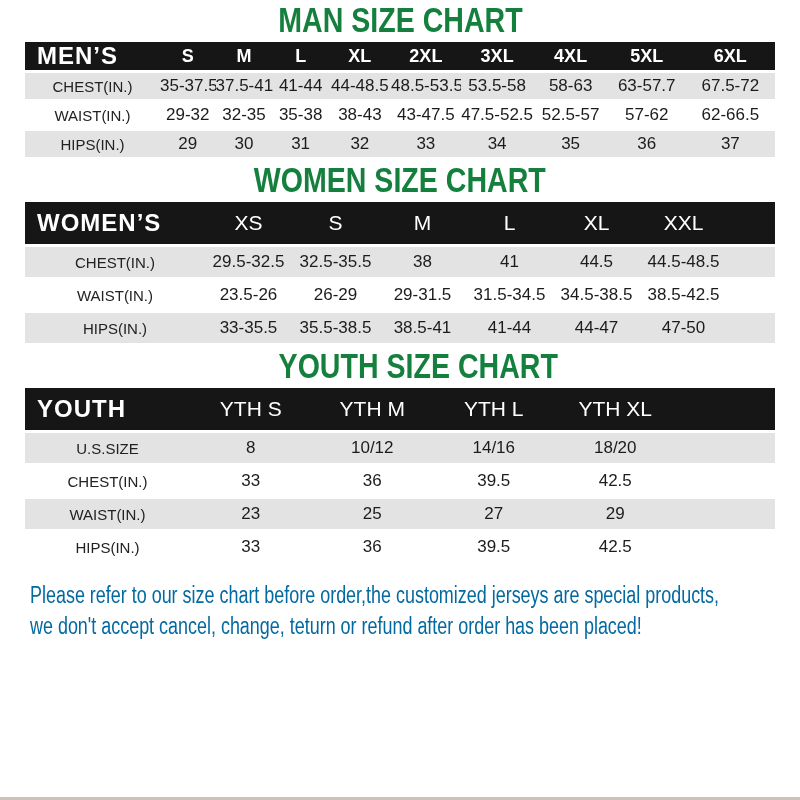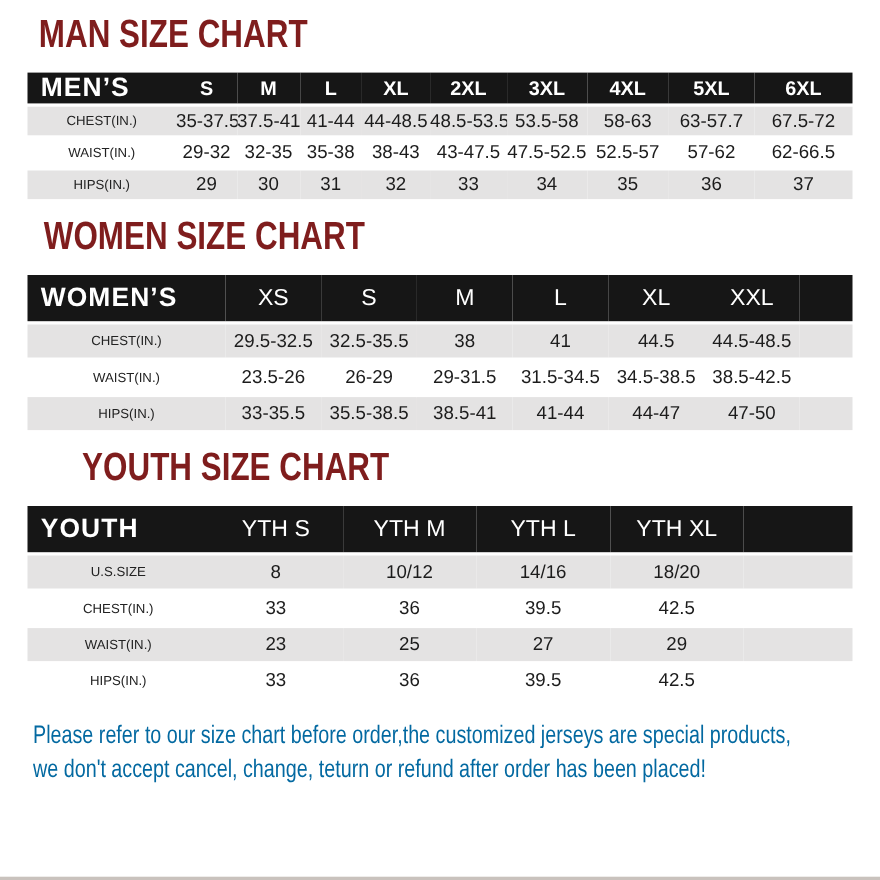--- a/index.html
+++ b/index.html
@@ -35,23 +35,24 @@
     font-size: 57px;
     font-weight: bold;
     letter-spacing: 2px;
     color: #181008;
     transform: scaleX(0.92) scaleY(1.05);
     white-space: nowrap;
   }
 
   
   h2.section-heading {
-    margin: 12px;
+    margin: 0;
+    text-align: center;
     font-weight: bold;
-    color: #7f1d1d;
+    color: #15803d;
   }
   h2.section-heading .heading-text {
     display: inline-block;
     font-size: 34px;
     letter-spacing: 0px;
     transform: scaleX(0.84) scaleY(1.05);
     white-space: nowrap;
   }
   .heading-man   { margin-top: 18px; margin-bottom: 10px; }
   .heading-women { margin-top: 22px; margin-bottom: 12px; }
@@ -88,21 +89,21 @@
     text-align: center;
     vertical-align: middle;
     font-size: 17px;
     color: #1c1c1c;
     background: #ffffff;
   }
   table.size-table tbody tr:nth-child(odd) td {
     background: #E4E3E3;
   }
   table.size-table tbody td:first-child {
-    font-size: 12px;
+    font-size: 15px;
     color: #222222;
   }
 
   .tbl-men thead th { height: 15px; font-size: 18px; font-weight: bold; }
   .tbl-men tbody td { height: 26px; }
   .tbl-wide thead th { height: 42px; font-size: 21px; font-weight: normal; }
   .tbl-wide tbody td { height: 30px; }
 
   
   .footer-note {

